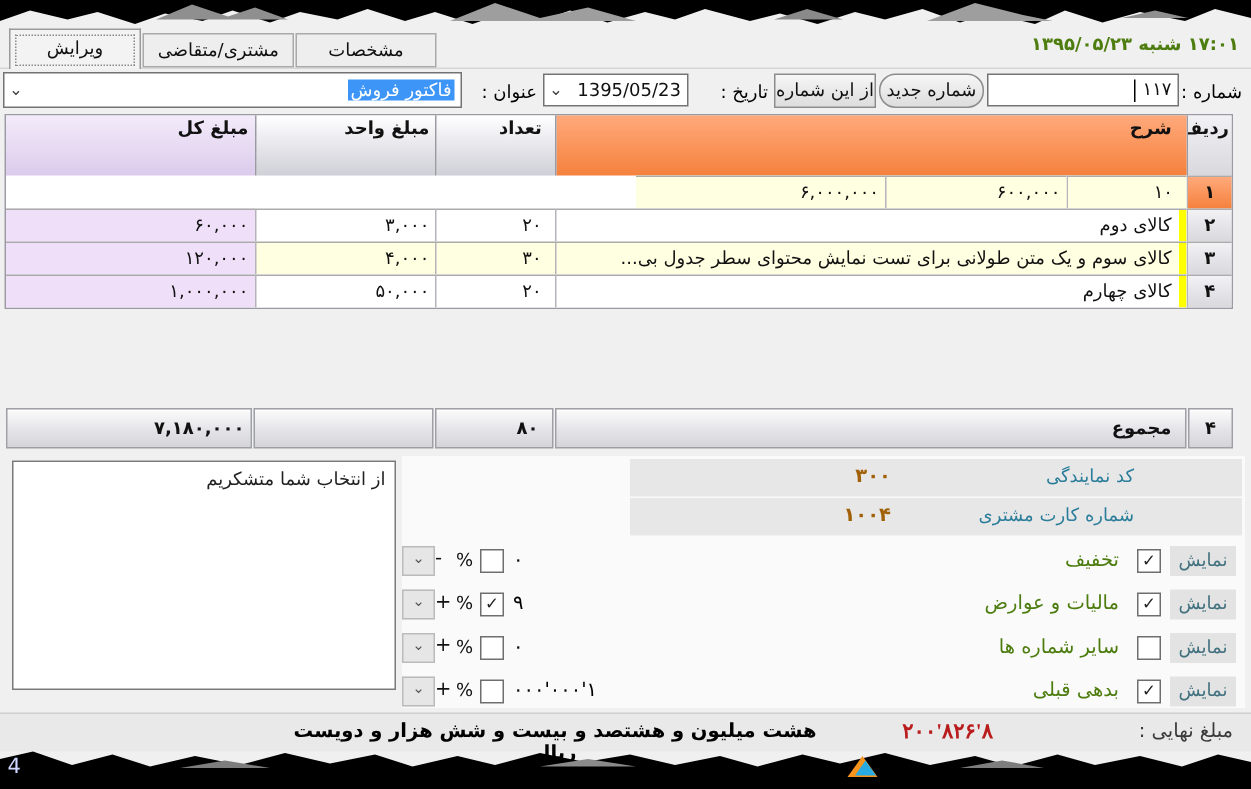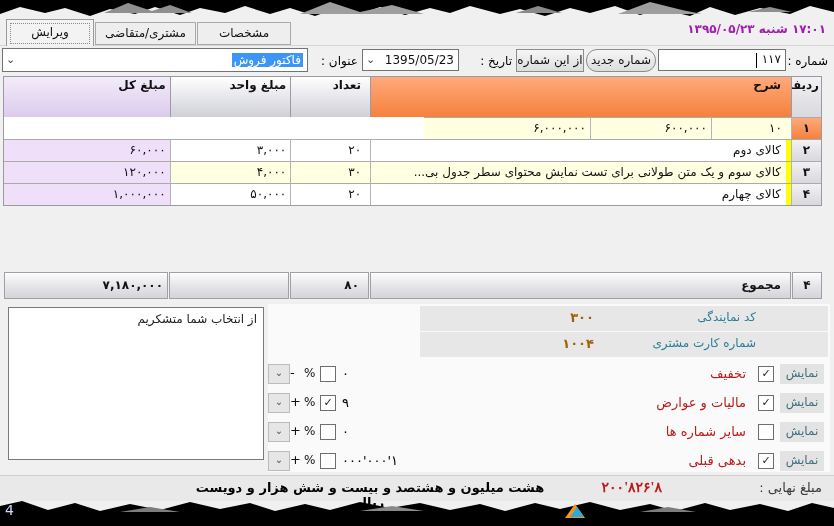--- a/index.html
+++ b/index.html
@@ -12,21 +12,21 @@
   .torn-bottom{top:498px;height:28px;}
 
   
   .tabstrip-line{position:absolute;left:0;top:45px;width:834px;height:1px;background:#d6d6d6;}
   .tab{position:absolute;box-sizing:border-box;text-align:center;cursor:default;}
   .tab-active{top:19px;height:27px;background:#f3f3f3;border:1px solid #9a9a9a;border-bottom:none;z-index:3;}
   .tab-active .focus-rect{position:absolute;left:3px;top:3px;right:3px;bottom:2px;border:1px dotted #8a8a8a;}
   .tab-inactive{top:22px;height:23px;background:#eeeeee;border:1px solid #aaaaaa;z-index:2;}
   .tab span.lbl{position:relative;top:5px;}
   .tab-inactive span.lbl{top:3px;}
-  .datetime{position:absolute;top:22px;right:8px;font-weight:bold;direction:rtl;color:#a21caf;}
+  .datetime{position:absolute;top:22px;right:8px;font-weight:bold;direction:rtl;color:#4d7c0f;}
 
   
   .lbl-plain{position:absolute;direction:rtl;color:#000;}
   .txtbox{position:absolute;box-sizing:border-box;background:#fff;border:1px solid #737373;direction:rtl;}
   .txtbox .val{position:absolute;right:4px;top:2px;}
   .caret{position:absolute;top:3px;width:1px;height:15px;background:#000;}
   .btn{position:absolute;box-sizing:border-box;background:linear-gradient(180deg,#f6f6f6,#dddddd);
        border:1px solid #8c8c8c;text-align:center;direction:rtl;cursor:default;}
   .btn span{position:relative;top:3px;}
   .combo{position:absolute;box-sizing:border-box;background:#fff;border:1px solid #737373;direction:rtl;}
@@ -74,21 +74,21 @@
   .inforow .ilabel{position:absolute;right:72px;top:4px;color:#2b7e9a;}
   .inforow .ivalue{position:absolute;right:234px;top:4px;font-weight:bold;font-size:13px;color:#a16207;}
 
   .optrow{position:absolute;left:268px;width:562px;height:26px;direction:rtl;}
   .show-patch{position:absolute;right:6px;top:2px;width:44px;height:20px;background:#e3e3e3;
               text-align:center;color:#41707e;padding-top:2px;box-sizing:border-box;}
   .cb{position:absolute;width:14px;height:14px;background:#fff;border:1px solid #6e6e6e;
       font-size:11px;line-height:13px;text-align:center;color:#222;top:4px;}
   .cb-show{right:56px;}
   .cb-pct{left:52px;}
-  .opt-label{position:absolute;right:84px;top:4px;color:#b91c1c;font-size:13px;}
+  .opt-label{position:absolute;right:84px;top:4px;color:#4d7c0f;font-size:13px;}
   .pct-sign{position:absolute;left:36px;top:4px;color:#111;}
   .op-sign{position:absolute;left:22px;top:3px;color:#111;font-size:13px;}
   .dd-btn{position:absolute;left:0;top:2px;width:22px;height:20px;background:#e6e6e6;
           border:1px solid #bbbbbb;box-sizing:border-box;text-align:center;color:#555;font-size:10px;
           padding-top:2px;cursor:default;}
   .opt-value{position:absolute;left:74px;top:4px;direction:rtl;font-size:13px;color:#000;}
 
   
   .footer{position:absolute;left:0;top:475px;width:834px;height:25px;background:#e9e9e9;
           border-top:1px solid #cfcfcf;direction:rtl;}

